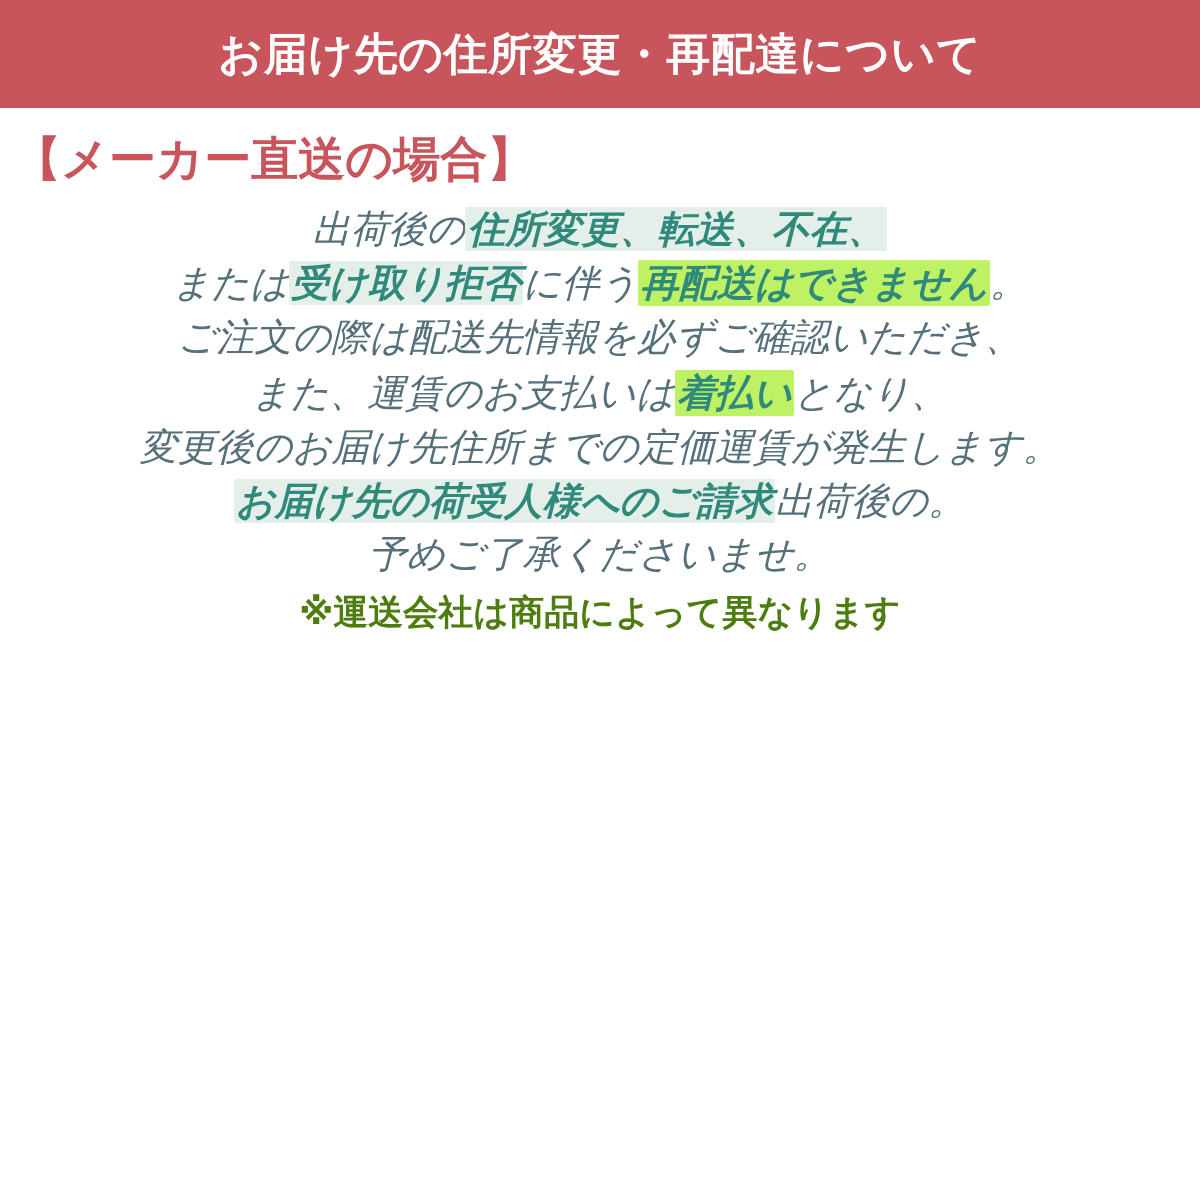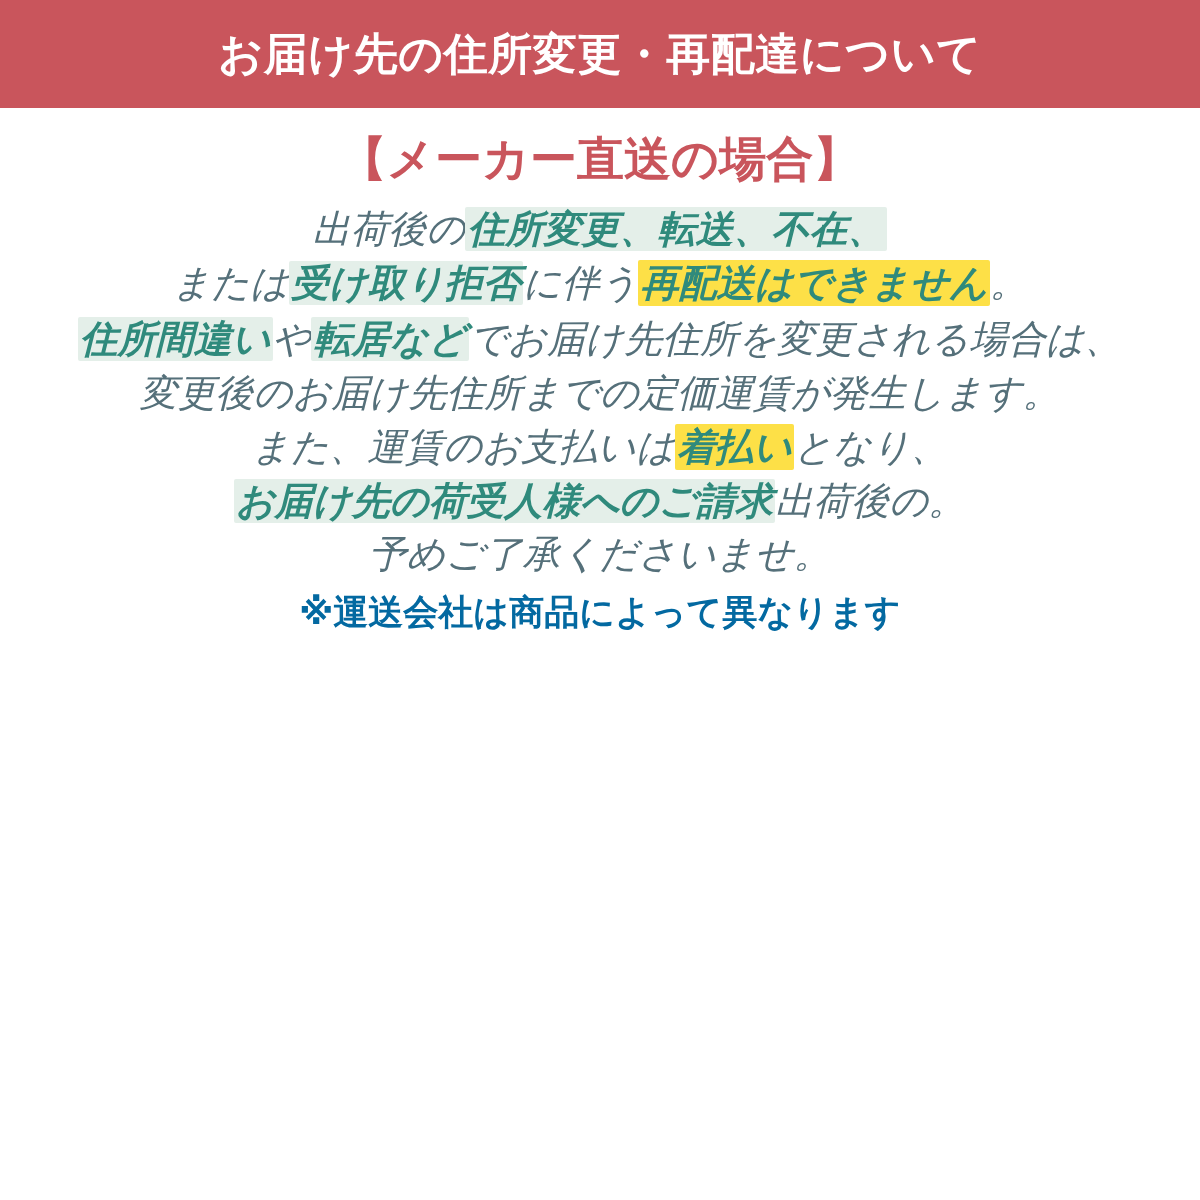--- a/index.html
+++ b/index.html
@@ -34,21 +34,21 @@
     font-weight: 700;
     letter-spacing: 0.5px;
     line-height: 1;
     white-space: nowrap;
   }
   .content {
     padding: 0 14px;
     box-sizing: border-box;
   }
   .section-heading {
-    text-align: center;
+    text-align: left;
     color: #c9555c;
     font-size: 47px;
     font-weight: 700;
     line-height: 1.25;
     margin: 22px 0 14px 0;
   }
   .line {
     text-align: center;
     color: #55707a;
     font-size: 38px;
@@ -60,27 +60,27 @@
   .hl-teal {
     color: #2f8a7c;
     font-weight: 700;
     background: #e4efe9;
     border-radius: 2px;
     padding: 0 2px;
   }
   .hl-pink {
     color: #2f8a7c;
     font-weight: 700;
-    background: #fde047;
+    background: #bef264;
     border-radius: 2px;
     padding: 1px 2px;
   }
   .note {
     text-align: center;
-    color: #0369a1;
+    color: #4d7c0f;
     font-size: 35px;
     font-weight: 600;
     line-height: 1.3;
     margin-top: 8px;
   }
   .block { margin-bottom: 2px; }
 </style>
 </head>
 <body>
 
@@ -94,32 +94,32 @@
 
     <div class="section-heading">【メーカー直送の場合】</div>
 
     <div class="block">
       <div class="line">
         <span>出荷後の</span><span class="hl-teal">住所変更、転送、不在、</span>
       </div>
       <div class="line">
         <span>または</span><span class="hl-teal">受け取り拒否</span><span>に伴う</span><span class="hl-pink">再配送はできません</span><span>。</span>
       </div>
+      <div class="line">
+        <span>ご注文の際は配送先情報を必ずご確認いただき、</span>
+      </div>
     </div>
 
 
     <div class="block">
       <div class="line">
-        <span class="hl-teal">住所間違い</span><span>や</span><span class="hl-teal">転居など</span><span>でお届け先住所を変更される場合は、</span>
+        <span>また、運賃のお支払いは</span><span class="hl-pink">着払い</span><span>となり、</span>
       </div>
       <div class="line">
         <span>変更後のお届け先住所までの定価運賃が発生します。</span>
-      </div>
-      <div class="line">
-        <span>また、運賃のお支払いは</span><span class="hl-pink">着払い</span><span>となり、</span>
       </div>
       <div class="line">
         <span class="hl-teal">お届け先の荷受人様へのご請求</span><span>出荷後の。</span>
       </div>
       <div class="line">
         <span>予めご了承くださいませ。</span>
       </div>
     </div>
 
     <div class="note">※運送会社は商品によって異なります</div>

